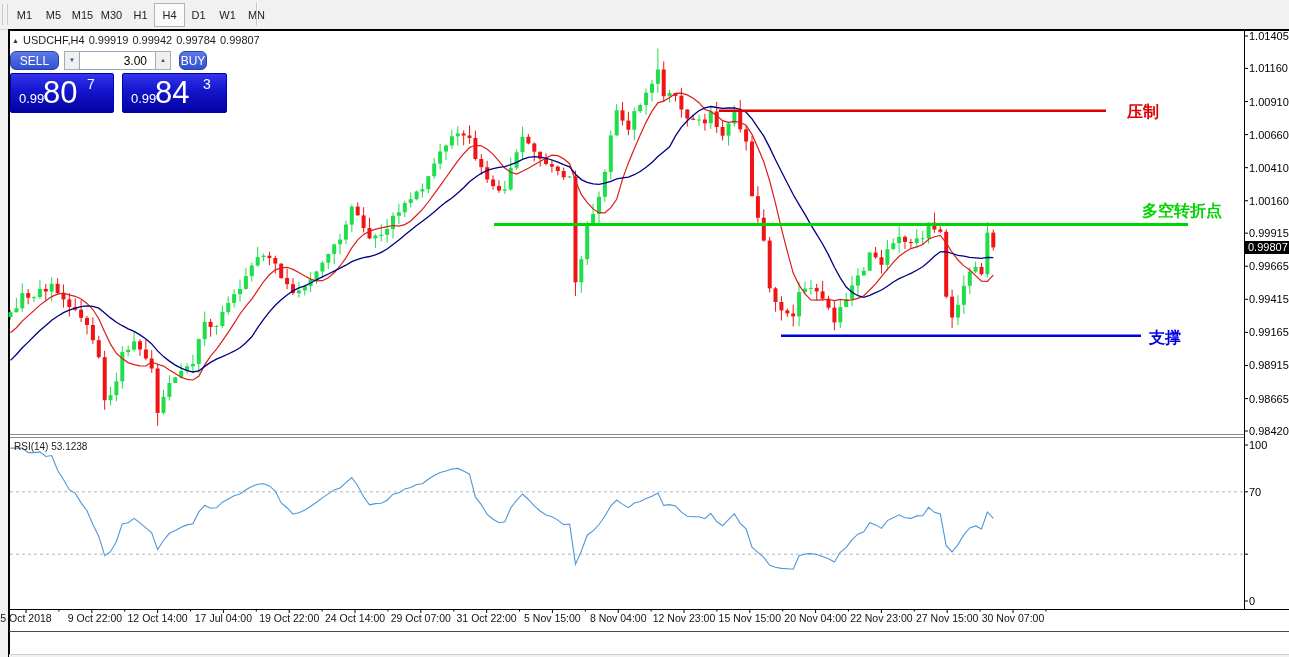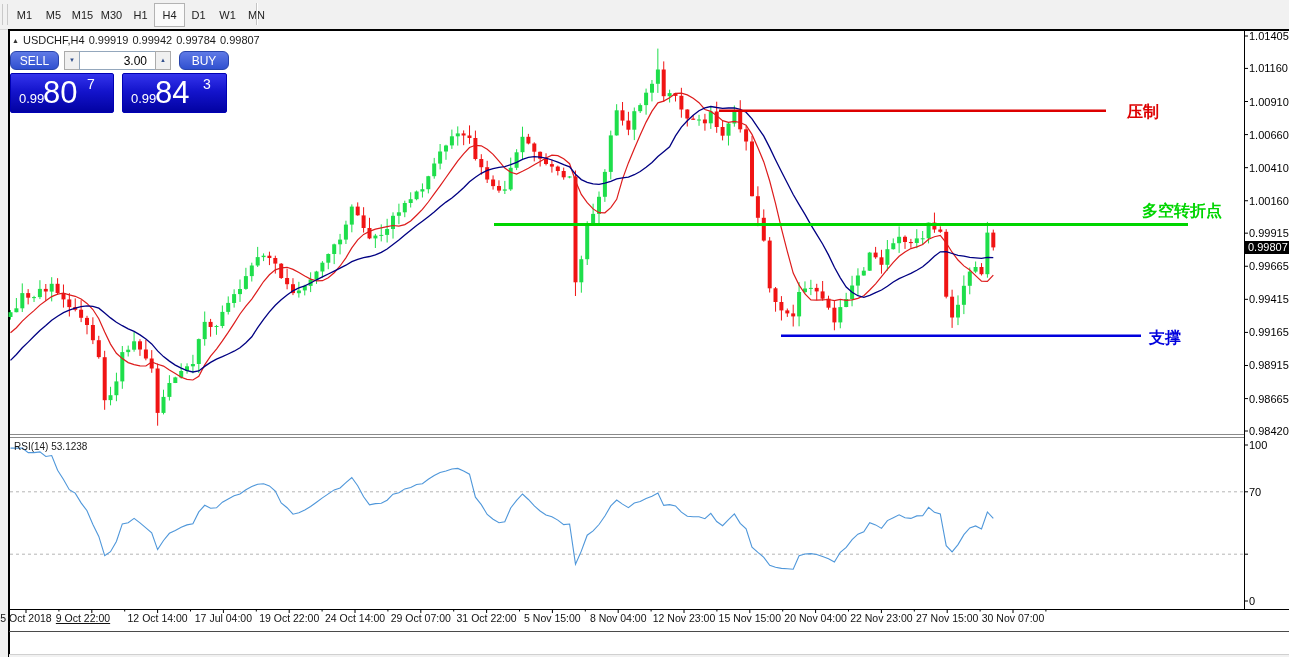--- a/index.html
+++ b/index.html
@@ -18,21 +18,21 @@
      border-left:1px solid #000;border-top:1px solid #000;}
   #chart-svg{position:absolute;left:-8px;top:-29px;width:1289px;height:657px;}
   
   #chart-title{position:absolute;left:3px;top:4px;font-size:11px;color:#1a1a1a;}
   #chart-title span{margin-right:4px;}
   #collapse-arrow{font-size:7px;color:#333;margin-right:5px;vertical-align:1px;}
   
   .trade-btn{position:absolute;height:19px;line-height:19px;text-align:center;color:#fff;font-size:12px;
      background:linear-gradient(#5f7ae6,#3050d0);border:1px solid #2743ab;border-radius:6px;box-sizing:border-box;}
   #sell-btn{left:1px;top:21px;width:49px;}
-  #buy-btn{left:170px;top:21px;width:50px;}
+  #buy-btn{left:170px;top:21px;width:28px;}
   .spin-btn{position:absolute;top:21px;width:16px;height:19px;background:#f0f0f0;border:1px solid #ababab;
      box-sizing:border-box;font-size:6px;color:#33508c;text-align:center;line-height:17px;}
   #vol-down{left:55px;}
   #vol-up{left:146px;}
   #volume-input{position:absolute;left:70px;top:21px;width:77px;height:19px;border:1px solid #94a7bc;
      box-sizing:border-box;font-size:12px;text-align:right;padding-right:8px;font-family:"Liberation Sans",sans-serif;}
   .price-box{position:absolute;top:43px;height:40px;border-radius:2px;color:#fff;
      background:linear-gradient(180deg,#3434ec 0%,#1414cc 45%,#0202a2 100%);border:1px solid #0000b4;box-sizing:border-box;}
   #sell-box{left:1px;width:104px;}
   #buy-box{left:113px;width:105px;}
@@ -523,21 +523,21 @@
         <div class="price-tick" style="top: 395px;">0.98420</div>
       </div>
     <div id="rsi-axis">
         <div class="rsi-tick" style="top: 409px;">100</div>
         <div class="rsi-tick" style="top: 455.8px;">70</div>
         <div class="rsi-tick" style="top: 518.2px; margin-left: 42px;">30</div>
         <div class="rsi-tick" style="top: 565px;">0</div>
       </div>
     <div id="time-axis">
         <div class="time-label" style="left: 17px;">5 Oct 2018</div>
-        <div class="time-label" style="left: 74px; text-decoration: underline;">9 Oct 22:00</div>
+        <div class="time-label" style="left: 86px;">9 Oct 22:00</div>
         <div class="time-label" style="left: 148.6px;">12 Oct 14:00</div>
         <div class="time-label" style="left: 214.4px;">17 Jul 04:00</div>
         <div class="time-label" style="left: 280.2px;">19 Oct 22:00</div>
         <div class="time-label" style="left: 346px;">24 Oct 14:00</div>
         <div class="time-label" style="left: 411.8px;">29 Oct 07:00</div>
         <div class="time-label" style="left: 477.6px;">31 Oct 22:00</div>
         <div class="time-label" style="left: 543.4px;">5 Nov 15:00</div>
         <div class="time-label" style="left: 609.2px;">8 Nov 04:00</div>
         <div class="time-label" style="left: 675px;">12 Nov 23:00</div>
         <div class="time-label" style="left: 740.8px;">15 Nov 15:00</div>

